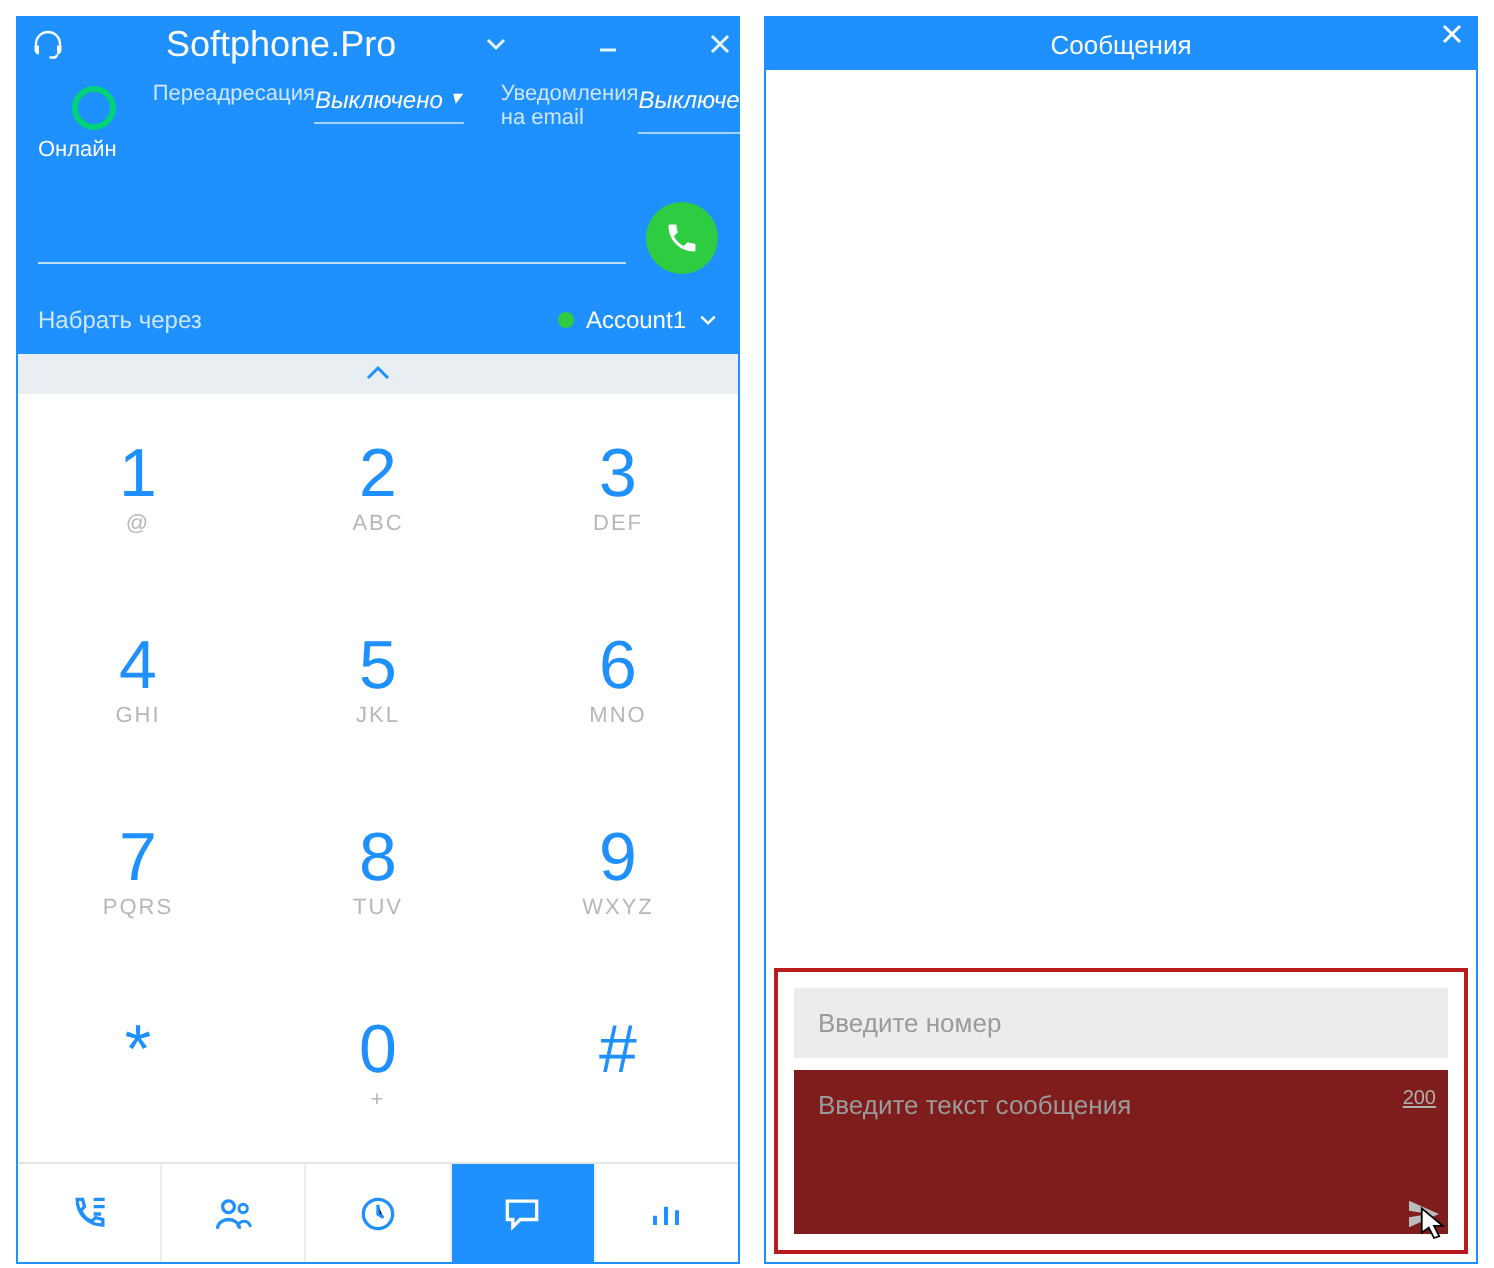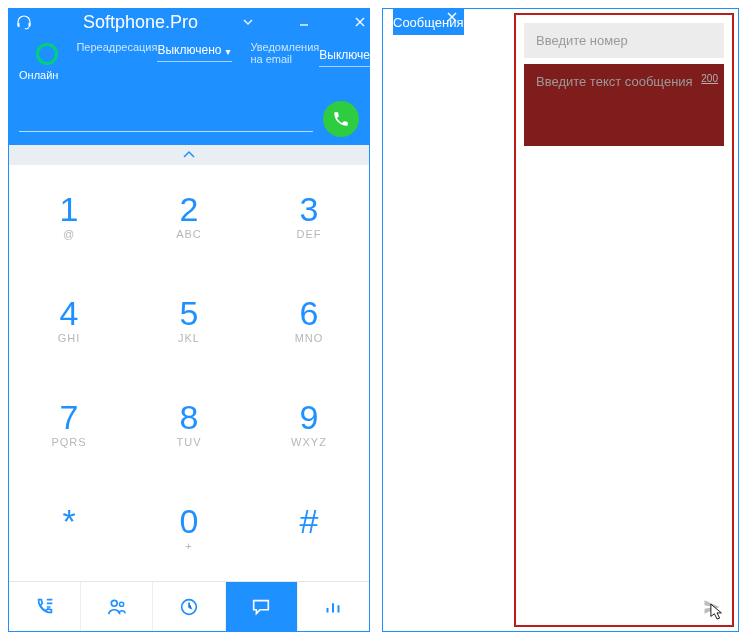--- a/index.html
+++ b/index.html
@@ -12,21 +12,21 @@
   .title-text { flex: 1; text-align: center; font-weight: 400; }
   .titlebar .winbtn { width: 22px; text-align: center; font-size: 14px; cursor: pointer; opacity: .9; }
 
   .header { background: #1e90ff; color: #fff; padding: 6px 10px 0 10px; }
   .header-row1 { display: flex; align-items: flex-start; gap: 18px; }
   .status-col { display:flex; flex-direction:column; align-items:flex-end; width:50px; padding-top:2px;}
   .status-ring { width: 22px; height: 22px; border: 3px solid #00d27a; border-radius: 50%; }
   .status-label { font-size: 11px; margin-top: 4px; }
   .dd-col { display:flex; flex-direction:row; font-size:11px; }
   .dd-caption { color: #cde6ff; margin-bottom: 2px; }
-  .dd-value { display:flex; align-items:flex-end; gap:4px; border-bottom:1px solid rgba(255,255,255,.6); padding:2px 2px 4px 0; cursor:pointer; font-size:12px;}
+  .dd-value { display:flex; align-items:flex-start; gap:4px; border-bottom:1px solid rgba(255,255,255,.6); padding:2px 2px 4px 0; cursor:pointer; font-size:12px;font-style:italic;}
   .dd-value .chev { font-size:10px; }
 
   .dial-row { display:flex; align-items:center; margin-top:20px; padding-bottom:8px;}
   .dial-input { flex:1; border:none; border-bottom:1px solid rgba(255,255,255,.7); background:transparent; height:26px; color:#fff; outline:none; }
   .call-btn { width:36px; height:36px; border-radius:50%; background:#2ecc40; margin-left:10px; display:flex; align-items:center; justify-content:center; cursor:pointer; }
 
   .acct-row { display:flex; align-items:center; justify-content:space-between; font-size:12px; color:#cde6ff; padding:8px 0 10px 0;}
   .acct-left { }
   .acct-right { display:flex; align-items:center; gap:6px; color:#fff; cursor:pointer;}
   .acct-dot { width:8px; height:8px; border-radius:50%; background:#2ecc40; }
@@ -37,21 +37,21 @@
   .key { display:flex; flex-direction:column; align-items:center; justify-content:center; cursor:pointer; user-select:none; }
   .key .digit { color:#1e90ff; font-size:34px; font-weight:300; line-height:1; }
   .key .letters { color:#b7b7b7; font-size:11px; letter-spacing:1px; margin-top:2px; height:14px; }
 
   .bottom-tabs { height:50px; display:flex; border-top:1px solid #e5e5e5; }
   .tab { flex:1; display:flex; align-items:center; justify-content:center; cursor:pointer; color:#1e90ff; border-right:1px solid #eee; }
   .tab:last-child { border-right:none; }
   .tab.active { background:#1e90ff; color:#fff; }
 
   
-  .msg-win { position:absolute; left:382px; top:8px; width:357px; height:624px; border:1px solid #1e90ff; background:#fff; display:flex; flex-direction:row;padding-left:10px; }
+  .msg-win { position:absolute; left:382px; top:8px; width:357px; height:624px; border:1px solid #1e90ff; background:#fff; display:flex; flex-direction:column; }
   .msg-title { height:26px; background:#1e90ff; color:#fff; display:flex; align-items:center; justify-content:center; font-size:13px; position:relative; }
   .msg-title .close { position:absolute; right:6px; top:2px; font-size:14px; cursor:pointer; }
   .msg-body { flex:1; background:#fff; }
   .msg-compose { border:2px solid #b91c1c; margin:4px; padding:8px; display:flex; flex-direction:column; gap:6px; position:relative;align-items:flex-end; }
   .msg-input { background:#ececec; border:none; padding:10px 12px; font-size:13px; color:#9a9a9a; outline:none; width:100%; }
   .msg-input::placeholder { color:#9a9a9a; }
   .msg-textarea { background:#7f1d1d; border:none; padding:10px 12px; font-size:13px; color:#9a9a9a; outline:none; width:100%; height:82px; resize:none; }
   .msg-textarea::placeholder { color:#9a9a9a; }
   .char-count { position:absolute; right:14px; top:58px; font-size:10px; color:#b0b0b0;text-decoration:underline; }
   .send-icon { position:absolute; right:10px; bottom:8px; color:#bcbcbc; cursor:pointer; }
@@ -115,20 +115,32 @@
 
     <div class="dial-row">
       <input class="dial-input" style="">
       <div class="call-btn">
         <svg width="18" height="18" viewBox="0 0 24 24">
             <path fill="#fff" d="M6.6 10.8c1.4 2.8 3.8 5.2 6.6 6.6l2.2-2.2c.3-.3.7-.4 1-.2 1.1.4 2.3.6 3.6.6.6 0 1 .4 1 1V20c0 .6-.4 1-1 1C10.6 21 3 13.4 3 4c0-.6.4-1 1-1h3.4c.6 0 1 .4 1 1 0 1.3.2 2.5.6 3.6.1.3 0 .8-.2 1l-2.2 2.2z"></path>
           </svg>
       </div>
     </div>
 
+    <div class="acct-row">
+      <span class="acct-left">Набрать через</span>
+      <div class="acct-right">
+        <span class="acct-dot"></span>
+        <span>Account1</span>
+        <span>
+          <svg width="10" height="10" viewBox="0 0 12 12">
+              <path d="M2 4 L6 8 L10 4" fill="none" stroke="#fff" stroke-width="1.5"></path>
+            </svg>
+        </span>
+      </div>
+    </div>
   </div>
 
   <div class="collapse-bar">
     <svg width="14" height="10" viewBox="0 0 14 10">
         <path d="M2 7 L7 2 L12 7" fill="none" stroke="#1e90ff" stroke-width="1.5"></path>
       </svg>
   </div>
 
   <div class="keypad">
     <div class="key">

